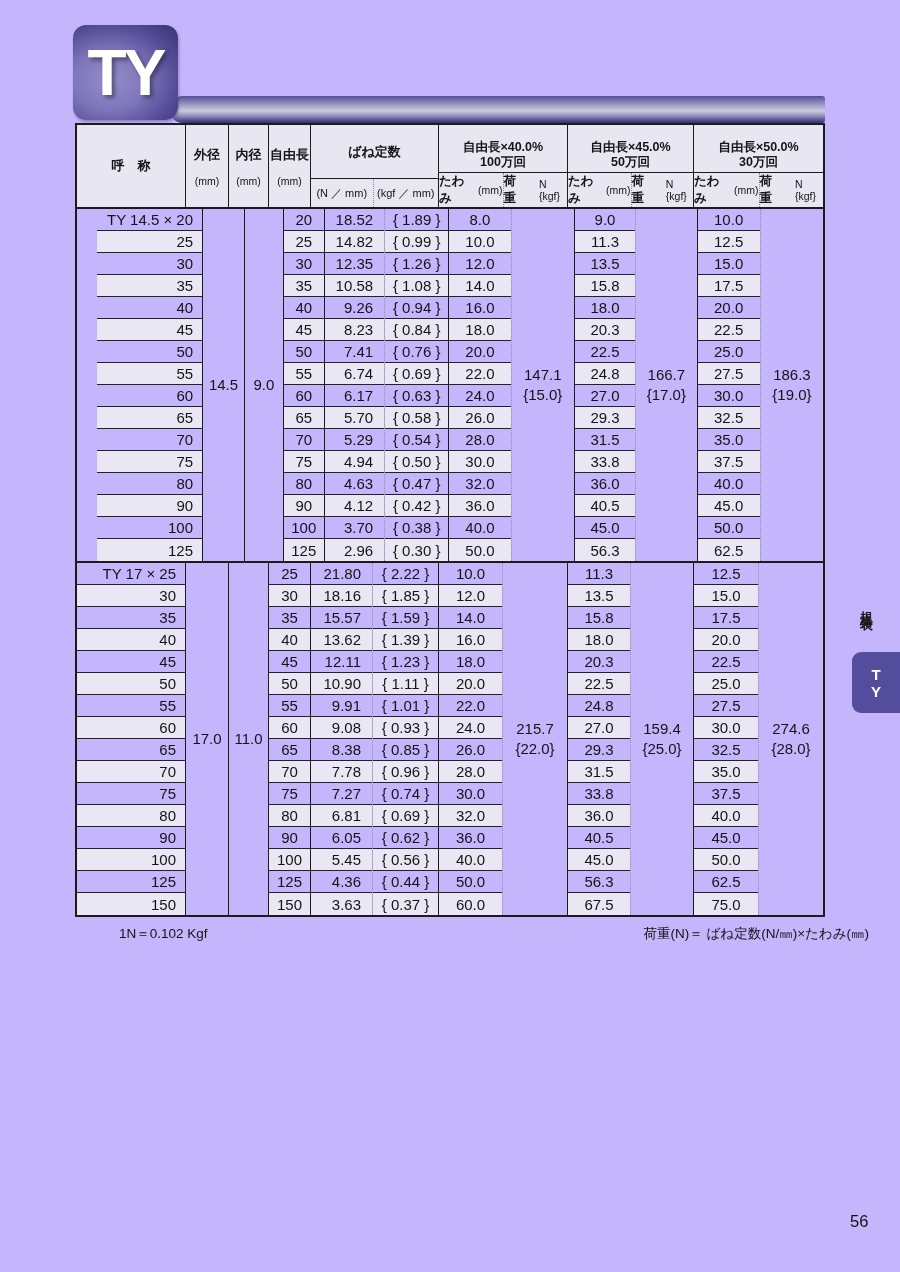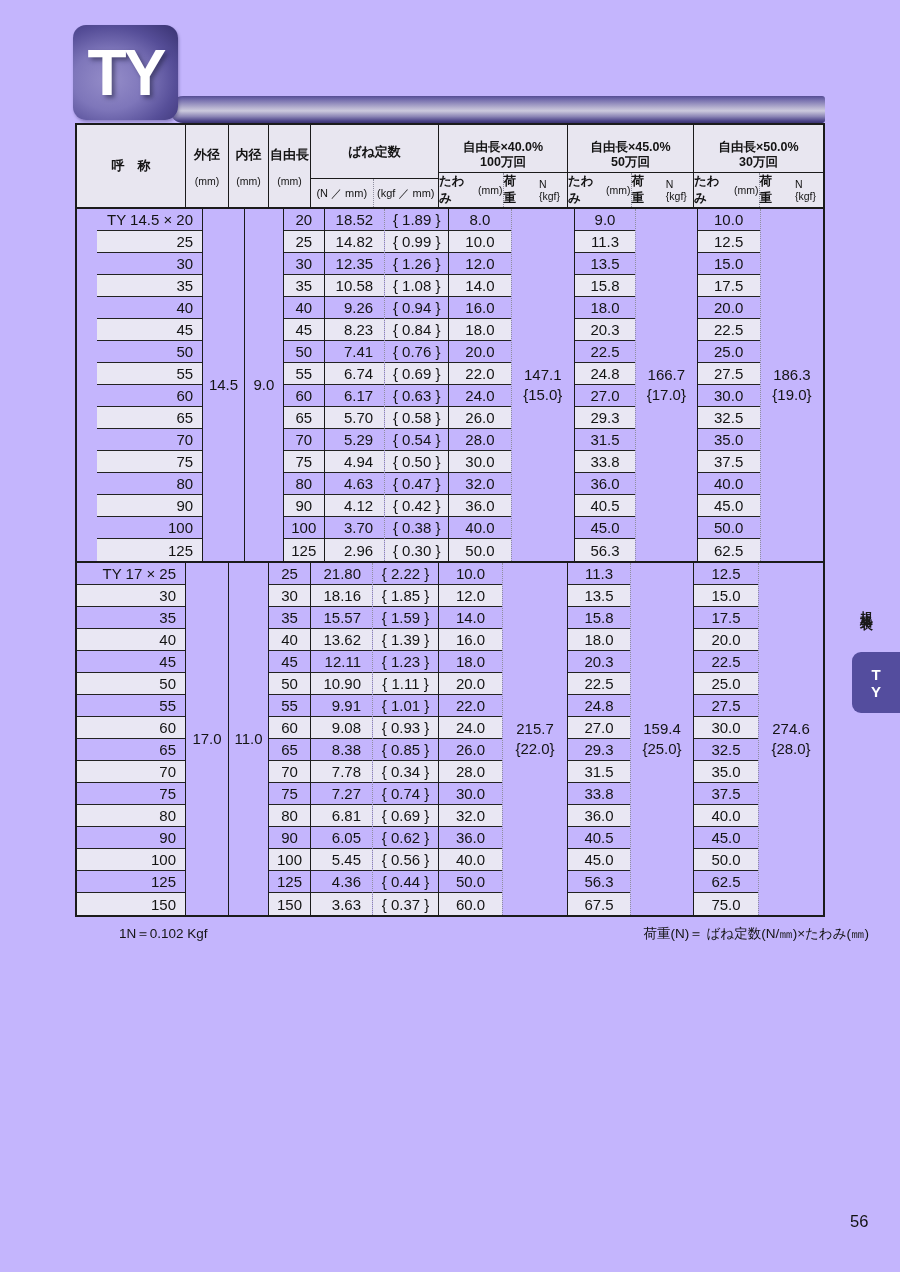--- a/index.html
+++ b/index.html
@@ -382,21 +382,21 @@
           <div class="col w-kkgf bld cen">
             <div class="cell">{ 2.22 }</div>
             <div class="cell stripe">{ 1.85 }</div>
             <div class="cell">{ 1.59 }</div>
             <div class="cell stripe">{ 1.39 }</div>
             <div class="cell">{ 1.23 }</div>
             <div class="cell stripe">{ 1.11 }</div>
             <div class="cell">{ 1.01 }</div>
             <div class="cell stripe">{ 0.93 }</div>
             <div class="cell">{ 0.85 }</div>
-            <div class="cell stripe">{ 0.34 }</div>
+            <div class="cell stripe">{ 0.96 }</div>
             <div class="cell">{ 0.74 }</div>
             <div class="cell stripe">{ 0.69 }</div>
             <div class="cell">{ 0.62 }</div>
             <div class="cell stripe">{ 0.56 }</div>
             <div class="cell">{ 0.44 }</div>
             <div class="cell stripe last">{ 0.37 }</div>
           </div>
           <div class="col w-d0 bl cen">
             <div class="cell">10.0</div>
             <div class="cell stripe">12.0</div>

